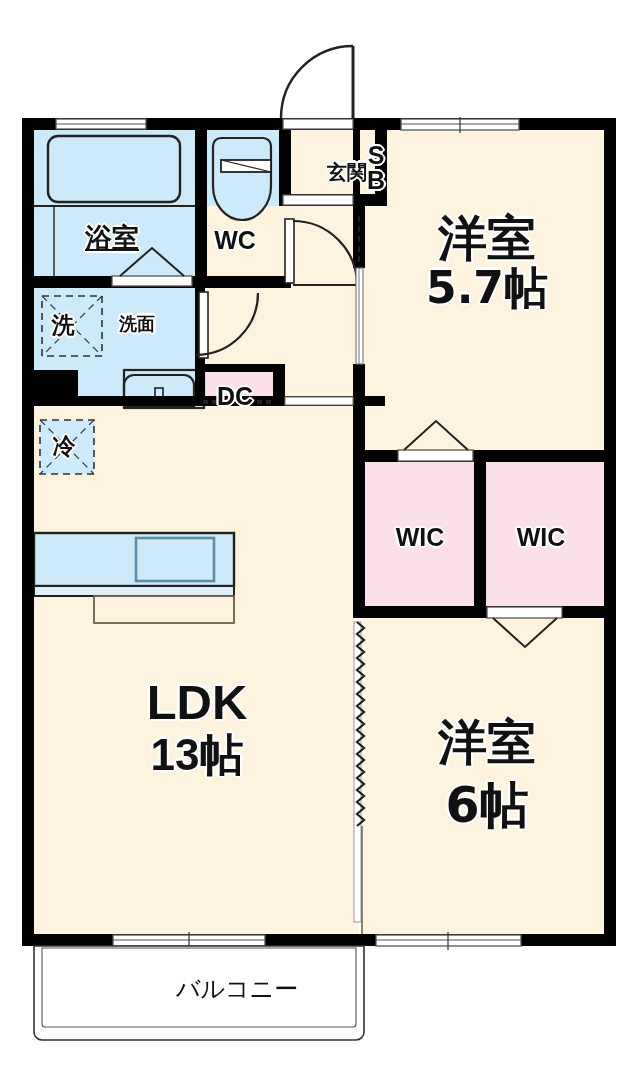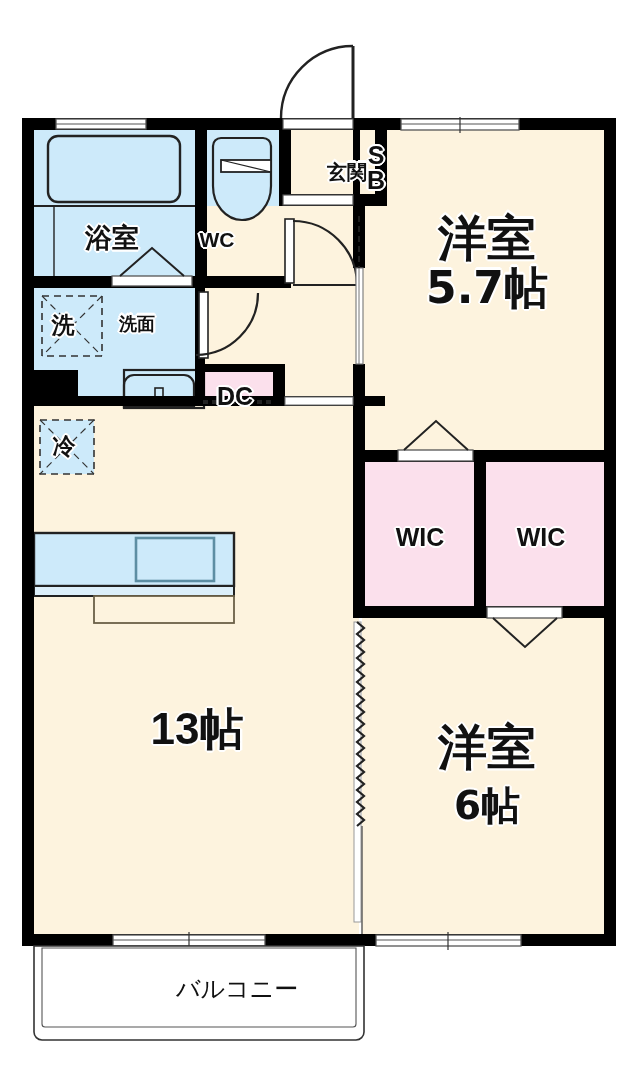--- a/index.html
+++ b/index.html
@@ -32,25 +32,25 @@
     text-shadow:
        1.6px 0 0 #fff, -1.6px 0 0 #fff, 0 1.6px 0 #fff, 0 -1.6px 0 #fff,
        1.2px 1.2px 0 #fff, -1.2px 1.2px 0 #fff, 1.2px -1.2px 0 #fff, -1.2px -1.2px 0 #fff,
        2.2px 0 0 #fff, -2.2px 0 0 #fff, 0 2.2px 0 #fff, 0 -2.2px 0 #fff;
     pointer-events: none;
   }
   .fp-label.jp { font-family: "DejaVu Sans", sans-serif; }
   .lbl-yoshitsu57   { left: 487px; top: 262px; font-size: 49px; }
   .lbl-yoshitsu57 .l2 { font-size: 44px; display:block; margin-top: 0;}
   .lbl-yoshitsu6    { left: 487px; top: 775px; font-size: 49px; }
-  .lbl-yoshitsu6 .l2 { font-size: 39px; display:block; margin-top: 12px;}
+  .lbl-yoshitsu6 .l2 { font-size: 49px; display:block; margin-top: 12px;}
   .lbl-ldk          { left: 197px; top: 727px; font-size: 49px; }
   .lbl-ldk .l2      { font-size: 44px; display:block; margin-top: 4px; text-align: center;}
-  .lbl-yokushitsu   { left: 112px; top: 238px; font-size: 27px; }
-  .lbl-wc           { left: 217px; top: 240px; font-size: 21px; text-align: center; }
+  .lbl-yokushitsu   { left: 112px; top: 238px; font-size: 27px; text-decoration: underline; }
+  .lbl-wc           { left: 235px; top: 240px; font-size: 25px; text-align: center; }
   .lbl-genkan       { left: 316px; top: 172px; font-size: 20px; margin-left: 31px; }
   .lbl-sb           { left: 376px; top: 168px; font-size: 25px; line-height: 1.0;}
   .lbl-sen          { left: 63px;  top: 326px; font-size: 23px; }
   .lbl-senmen       { left: 137px; top: 324px; font-size: 18px; }
   .lbl-rei          { left: 64px;  top: 447px; font-size: 23px; }
   .lbl-dc           { left: 235px; top: 396px; font-size: 25px; }
   .lbl-wic1         { left: 420px; top: 537px; font-size: 25px; }
   .lbl-wic2         { left: 541px; top: 537px; font-size: 25px; }
   .lbl-balcony      { left: 189px; top: 989px; font-size: 24px; font-weight: normal; margin-left: 48px;}
 </style>
@@ -268,20 +268,21 @@
     <span>洋室</span>
     <span class="l2">5.7帖</span>
   </div>
 
   <div class="fp-label jp lbl-yoshitsu6">
     <span>洋室</span>
     <span class="l2">6帖</span>
   </div>
 
   <div class="fp-label lbl-ldk">
+    <span>LDK</span>
     <span class="l2 jp">13帖</span>
   </div>
 
   <div class="fp-label jp lbl-yokushitsu">浴室</div>
   <div class="fp-label lbl-wc">WC</div>
   <div class="fp-label jp lbl-genkan">玄関</div>
 
   <div class="fp-label lbl-sb">
     <span>S</span><br>
     <span>B</span>

